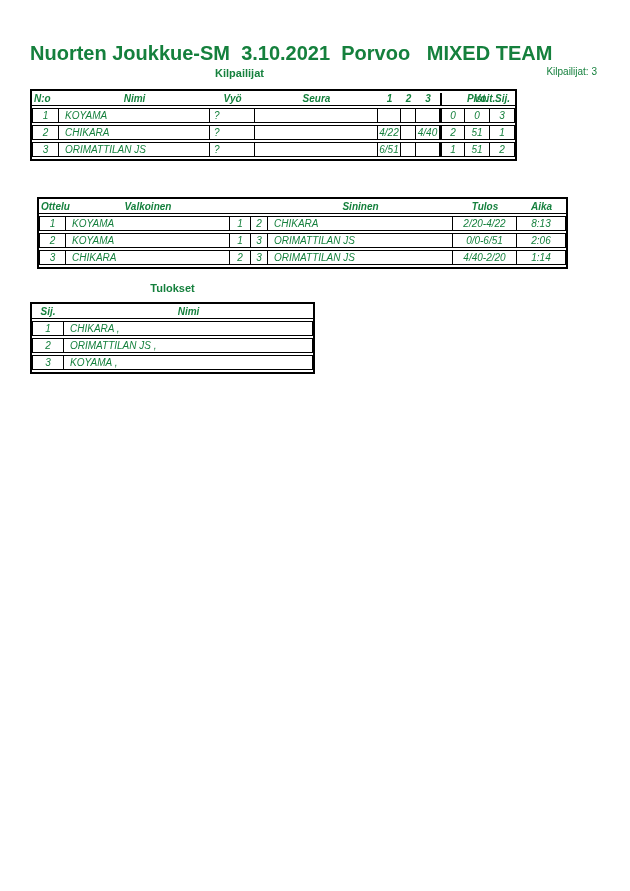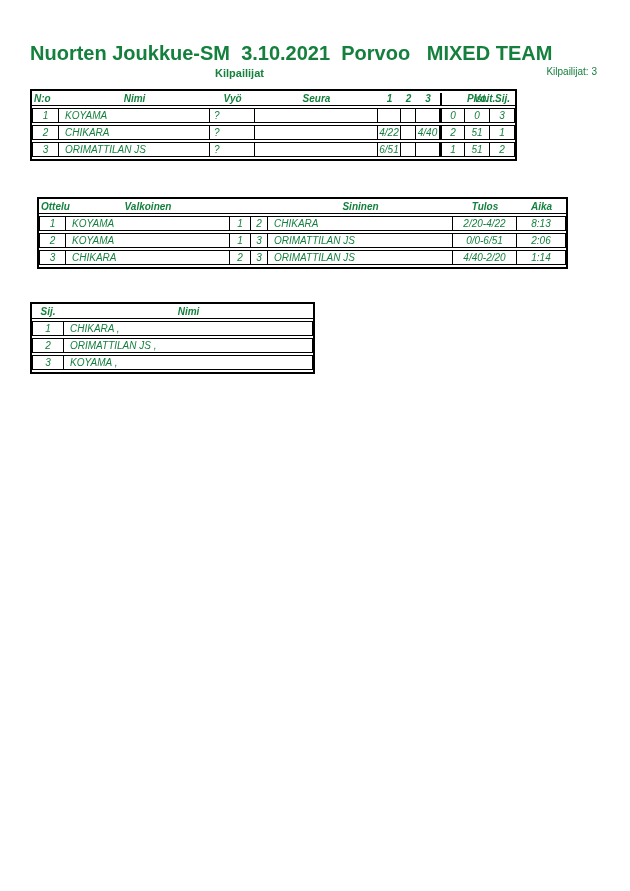--- a/index.html
+++ b/index.html
@@ -222,20 +222,21 @@
           <td>2</td>
           <td>3</td>
           <td class="pad-name">ORIMATTILAN JS</td>
           <td>4/40-2/20</td>
           <td>1:14</td>
         </tr>
       </tbody>
     </table>
   </div>
 
+  <div class="section-title" id="tulokset-title">Tulokset</div>
 
   <div class="tbl-wrap" id="tbl-tulokset">
     <table>
       <colgroup>
         <col class="t3-sij">
           <col class="t3-nimi">
       </colgroup>
       <thead>
         <tr>
           <th>Sij.</th>

